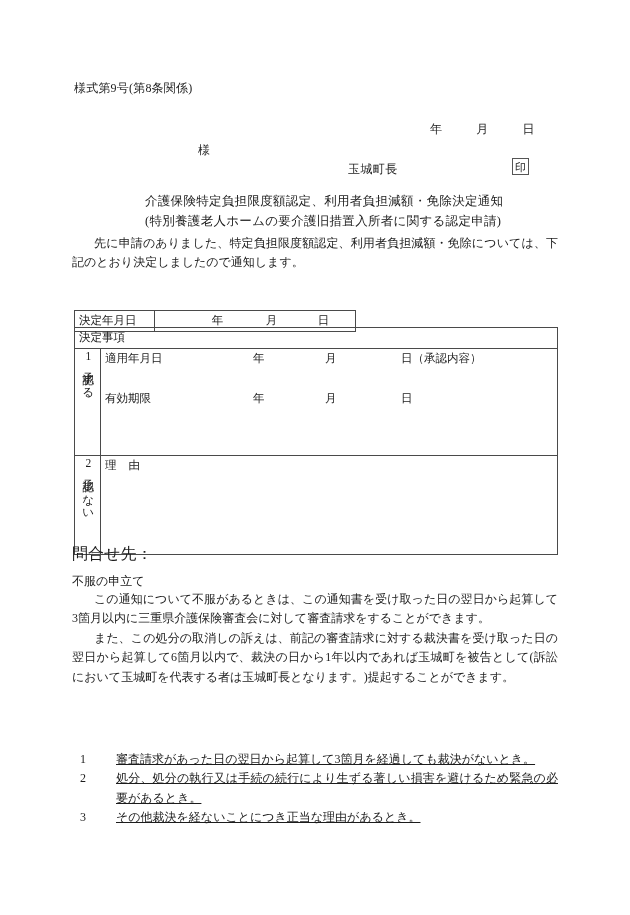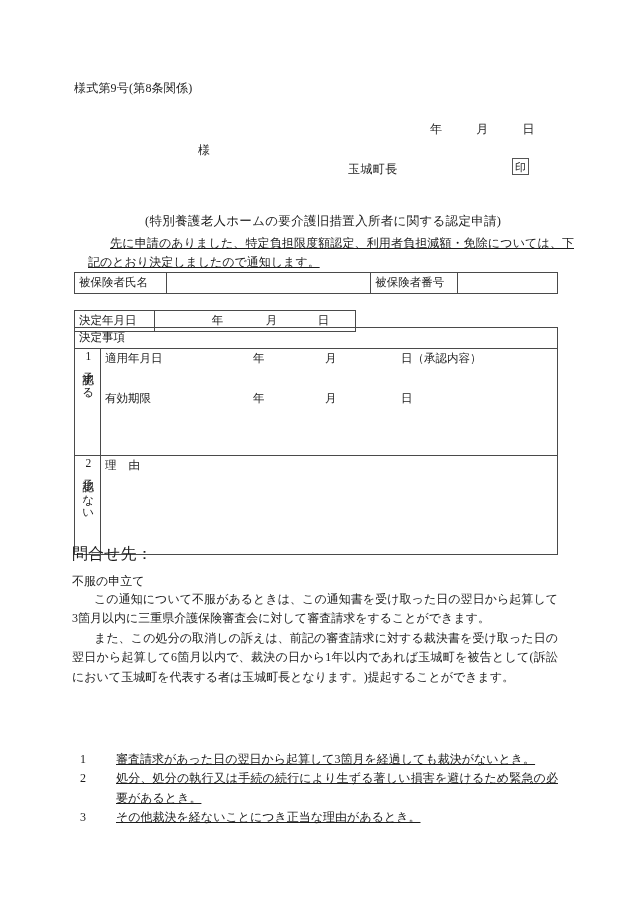--- a/index.html
+++ b/index.html
@@ -69,27 +69,26 @@
     letter-spacing: 0.3px;
   }
   .doc-subtitle {
     left: 145px; top: 212px;
     font-size: 12.5px;
     letter-spacing: 0.3px;
   }
 
   
   .intro {
-    left: 88px; top: 234px;
+    left: 72px; top: 234px;
     width: 486px;
     font-size: 12px;
     line-height: 1.6;
     text-align: justify;
     text-justify: inter-character;
-    text-decoration: underline;
   }
   .intro .indent { display: inline-block; width: 22px; }
 
   
   table.grid {
     border-collapse: collapse;
     font-size: 11.5px;
   }
   table.grid td {
     border: 1px solid #4a4a4a;
@@ -207,34 +206,25 @@
 
   <div class="abs date-line nowrap">
     <span class="seg">年</span><span class="gap-a"></span><span class="seg">月</span><span class="gap-b"></span><span class="seg">日</span>
   </div>
 
   <div class="abs addressee-sama nowrap">様</div>
 
   <div class="abs issuer nowrap">玉城町長</div>
   <div class="abs seal-box">印</div>
 
+  <div class="abs doc-title nowrap">介護保険特定負担限度額認定、利用者負担減額・免除決定通知</div>
   <div class="abs doc-subtitle nowrap">(特別養護老人ホームの要介護旧措置入所者に関する認定申請)</div>
 
   <div class="abs intro"><span class="indent"></span><span>先に申請のありました、特定負担限度額認定、利用者負担減額・免除については、下記のとおり決定しましたので通知します。</span></div>
 
-  <table class="abs grid tbl-insured">
-    <tbody>
-      <tr>
-        <td class="cell-lbl-name">被保険者氏名</td>
-        <td class="cell-val-name"></td>
-        <td class="cell-lbl-number">被保険者番号</td>
-        <td class="cell-val-number"></td>
-      </tr>
-    </tbody>
-  </table>
 
   <table class="abs grid tbl-decision-date">
     <tbody>
       <tr>
         <td class="cell-lbl-ddate">決定年月日</td>
         <td class="cell-val-ddate ymd-inline">
           <span class="y">年</span><span class="m">月</span><span class="d">日</span>
         </td>
       </tr>
     </tbody>

